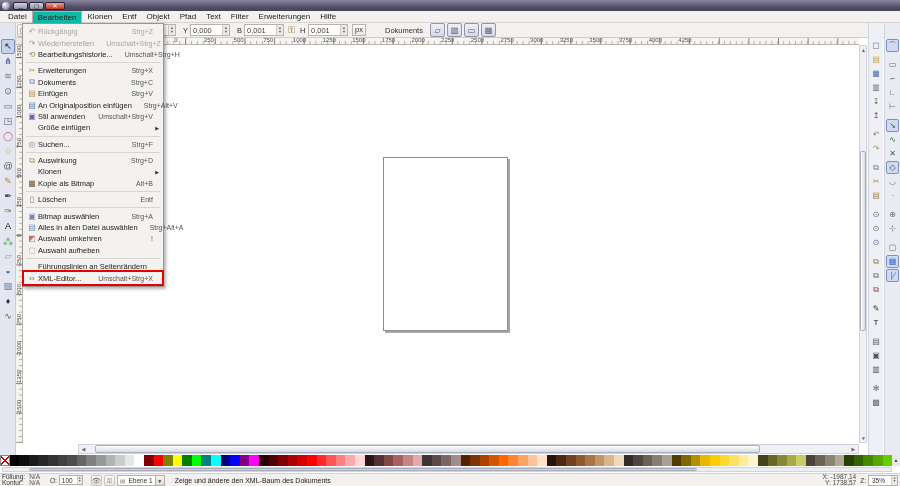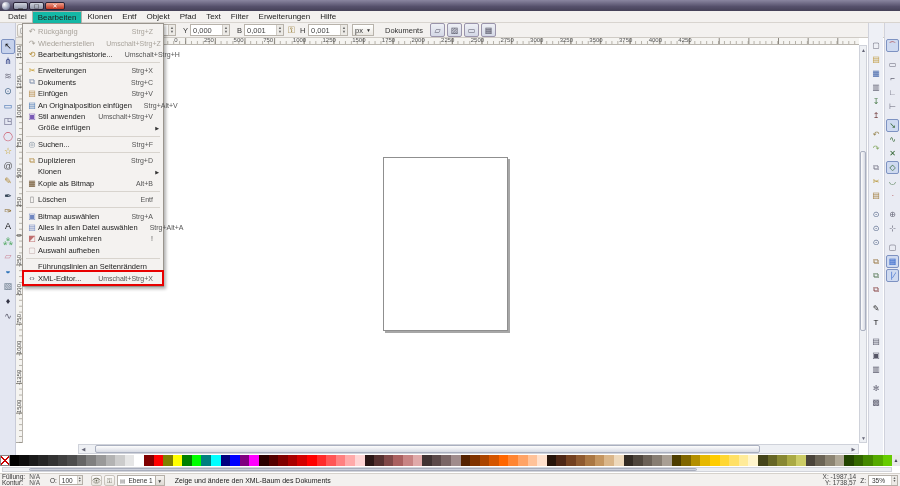--- a/index.html
+++ b/index.html
@@ -28,21 +28,21 @@
     border-bottom:1px solid #cfcbc5; font-size:7.5px; color:#333; }
   .toolbar .tbtn { position:absolute; top:1px; width:13px; height:13px; border:1px solid #c5c0b8;
     border-radius:2px; background:linear-gradient(#fdfdfc,#e8e4de); text-align:center; line-height:12px; font-size:8px; color:#777; }
   .spinlabel { position:absolute; top:3px; }
   .spinbox { position:absolute; top:1px; height:12px; background:#fff; border:1px solid #b8b3ab;
     display:flex; align-items:center; }
   .spinbox .val { flex:1; padding-left:2px; font-size:7.5px; color:#444; }
   .spinbox .arrows { width:7px; border-left:1px solid #cfcbc5; font-size:4px; line-height:4px; color:#666;
     display:flex; flex-direction:column; align-items:center; justify-content:center; height:100%; background:#eceae6;}
   .unitbox { position:absolute; top:1px; height:12px; border:1px solid #b8b3ab; background:linear-gradient(#fff,#e9e6e1);
-    display:flex; align-items:center; padding:0 2px; gap:3px; font-size:7.5px; }
+    display:flex; align-items:center; padding:0 2px; gap:3px; font-size:7.5px;flex-direction:column; }
   .affectlbl { position:absolute; top:3px; }
   .afbtn { position:absolute; top:0; width:15px; height:14px; border:1px solid #9a94ab; border-radius:2px;
     background:linear-gradient(#eef0f6,#d4d8e6); text-align:center; line-height:13px; font-size:8px; color:#556; }
   .lockicon { position:absolute; top:2px; font-size:9px; color:#8a6d1d; }
 
   
   .hruler { position:absolute; left:23px; top:38px; width:836px; height:7px; background:#f5f4f1; border-bottom:1px solid #b9b5ae;
     background-image:
       linear-gradient(to right,#8a867e 0 1px,transparent 1px),
       linear-gradient(to right,#b5b1a8 0 1px,transparent 1px);
@@ -777,21 +777,21 @@
 
     <div class="mrow sep">
       
       
       
       
     </div>
 
     <div class="mrow">
       <span class="mico" style="color: rgb(181, 145, 74);">⧉</span>
-      <span class="mlab">Duplizieren</span>
+      <span class="mlab">Auswirkung</span>
       <span class="msc">Strg+D</span>
       <span class="msub"></span>
     </div>
 
     <div class="mrow">
       <span class="mico"></span>
       <span class="mlab">Klonen</span>
       <span class="msc"></span>
       <span class="msub">▶</span>
     </div>

